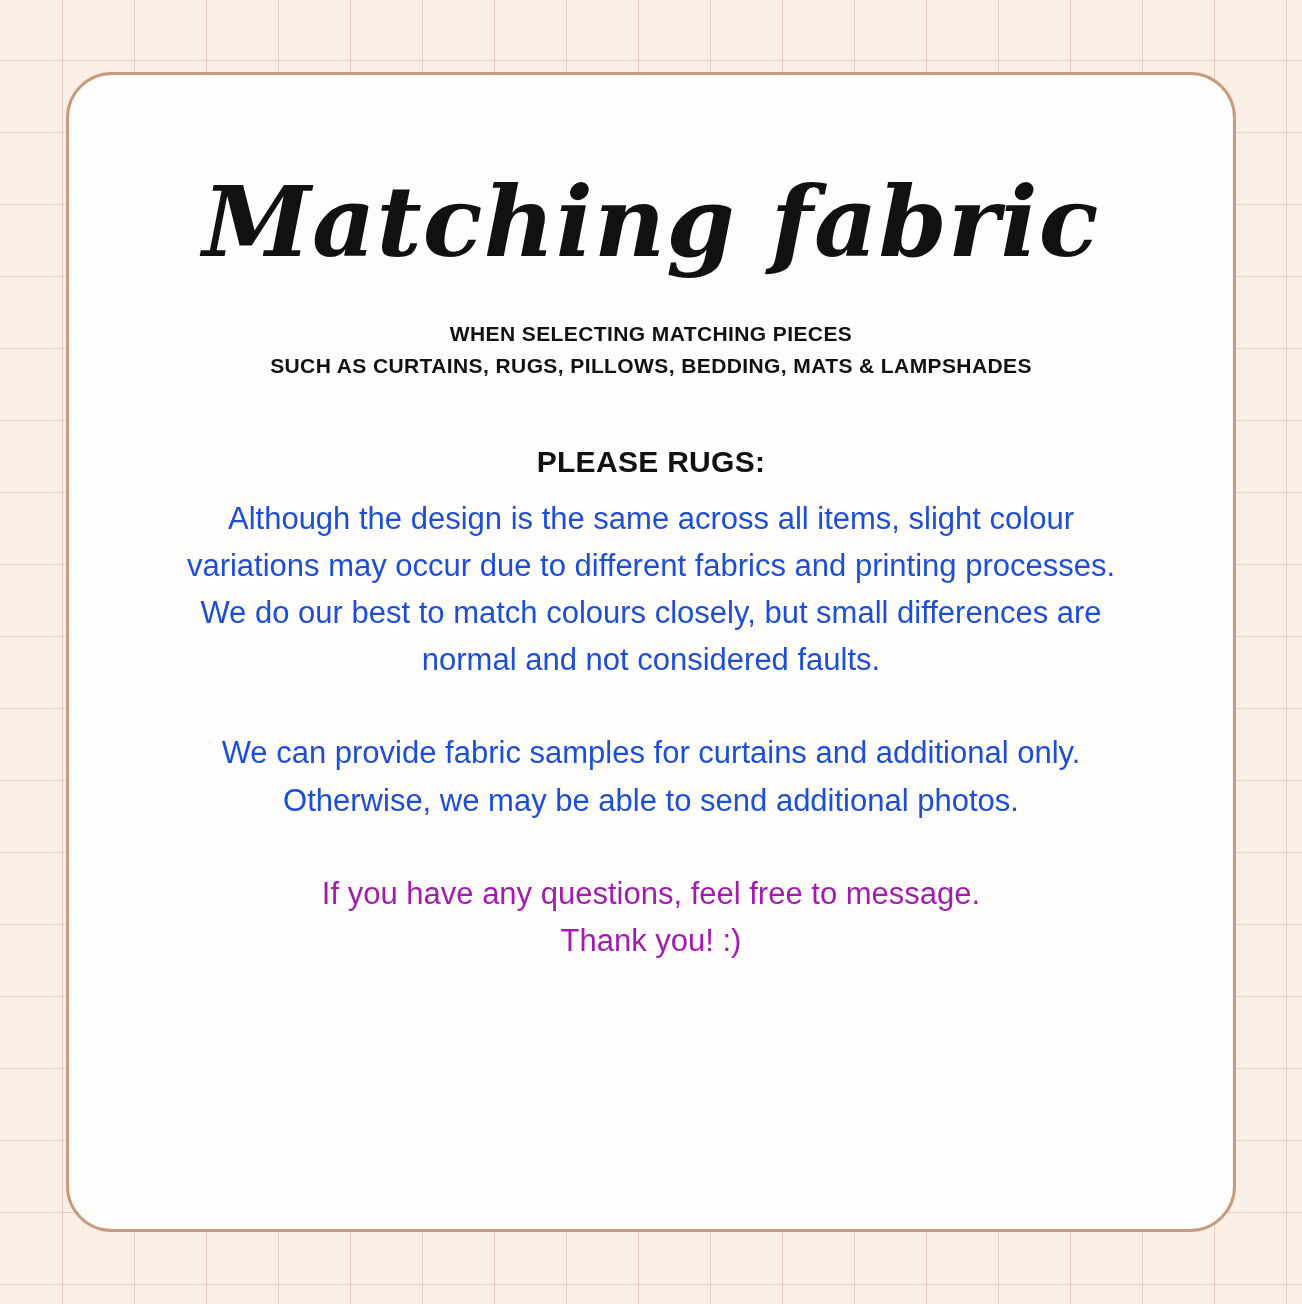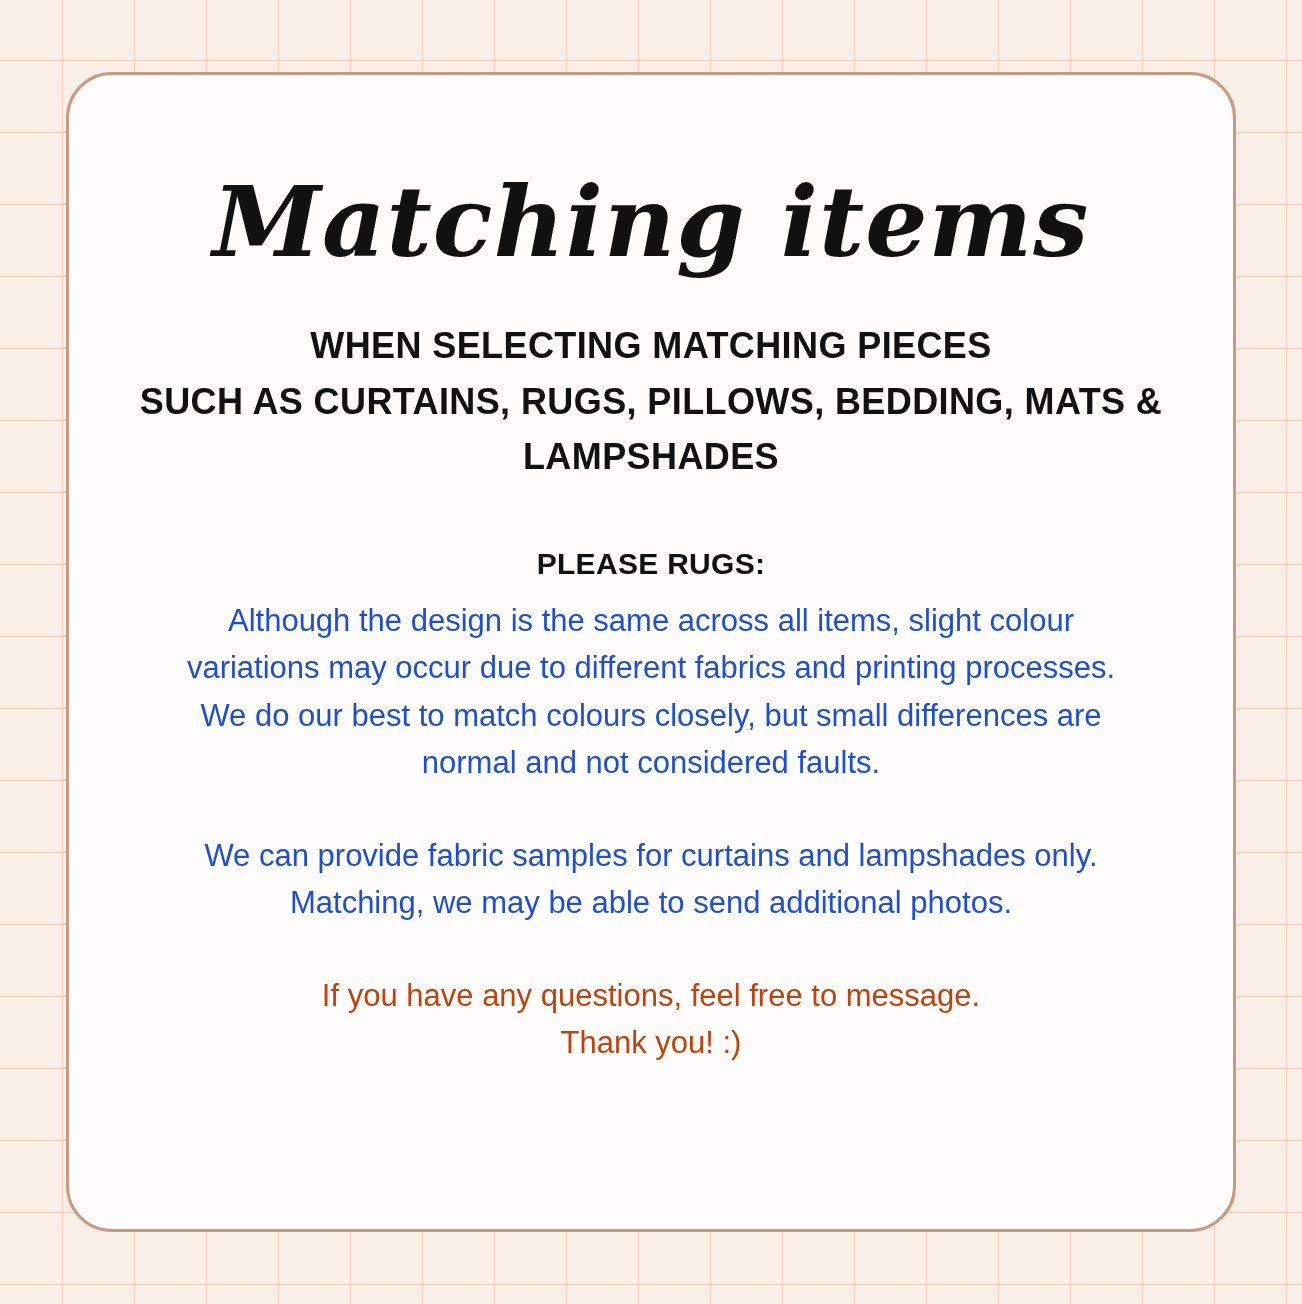--- a/index.html
+++ b/index.html
@@ -61,21 +61,21 @@
     line-height: 1.05;
     letter-spacing: 1px;
     color: #111111;
   }
 
   .subhead {
     margin: 0;
     padding-top: 44px;
     font-family: "Liberation Sans", sans-serif;
     font-weight: 700;
-    font-size: 36px;
+    font-size: 21px;
     line-height: 1.55;
     letter-spacing: 0.4px;
     color: #111111;
     white-space: pre-line;
   }
 
   .note-label {
     margin: 0;
     padding-top: 62px;
     font-family: "Liberation Sans", sans-serif;
@@ -103,41 +103,41 @@
     padding-top: 46px;
   }
 
   .closing {
     margin: 0;
     padding-top: 46px;
     font-family: "Liberation Sans", sans-serif;
     font-weight: 400;
     font-size: 31px;
     line-height: 1.52;
-    color: #c2410c;
+    color: #a21caf;
     white-space: pre-line;
   }
 </style>
 </head>
 <body>
 
 <div class="page">
   <div class="card">
     <div class="card-inner">
 
-      <h1 class="title">Matching items</h1>
+      <h1 class="title">Matching fabric</h1>
 
       <p class="subhead">WHEN SELECTING MATCHING PIECES
 SUCH AS CURTAINS, RUGS, PILLOWS, BEDDING, MATS &amp; LAMPSHADES</p>
 
       <p class="note-label">PLEASE RUGS:</p>
 
       <p class="body-block">Although the design is the same across all items, slight colour variations may occur due to different fabrics and printing processes. We do our best to match colours closely, but small differences are normal and not considered faults.</p>
 
 
-      <p class="body-block gap">We can provide fabric samples for curtains and lampshades only. Matching, we may be able to send additional photos.</p>
+      <p class="body-block gap">We can provide fabric samples for curtains and additional only. Otherwise, we may be able to send additional photos.</p>
 
       <p class="closing">If you have any questions, feel free to message.
 Thank you! :)</p>
 
     </div>
   </div>
 </div>
 
 </body></html>

